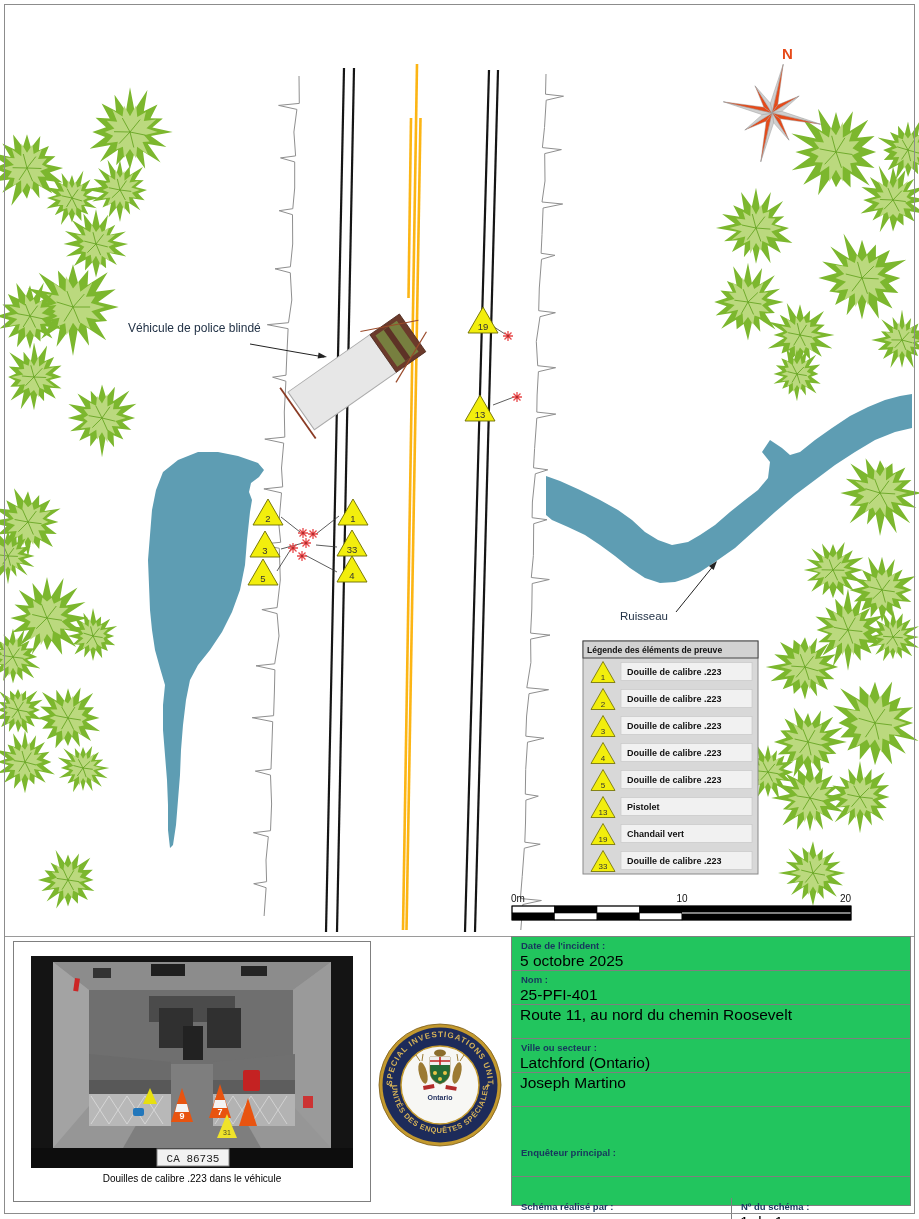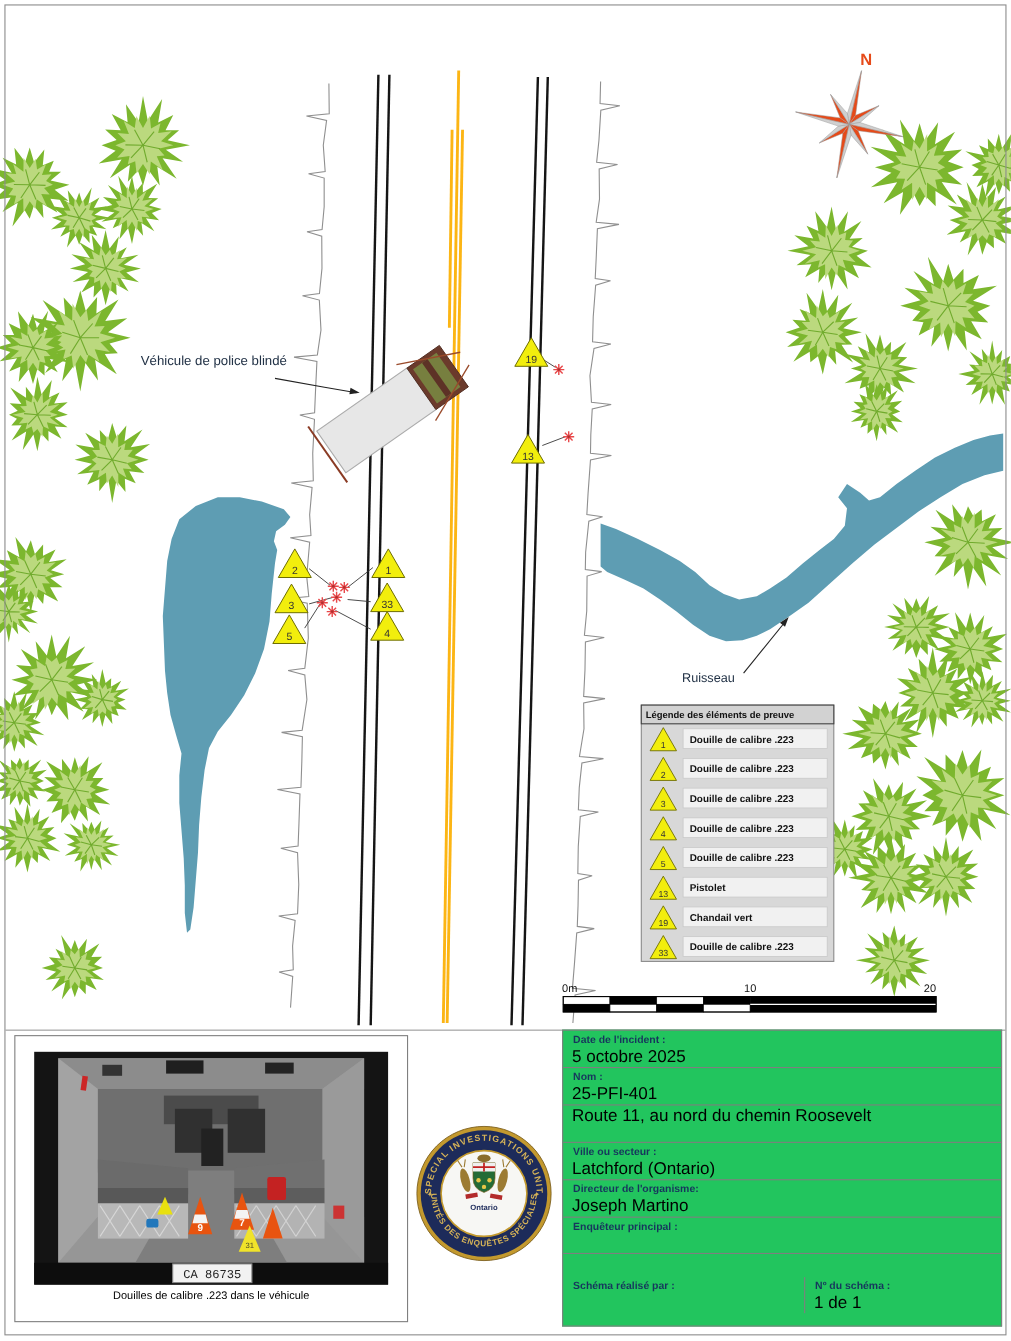--- a/index.html
+++ b/index.html
@@ -520,24 +520,23 @@
         <div class="f-value">25-PFI-401</div>
       </div>
       <div class="f-row" style="height: 34px;">
         <div class="f-value">Route 11, au nord du chemin Roosevelt</div>
       </div>
       <div class="f-row" style="height: 34px;">
         <span class="f-label">Ville ou secteur :</span>
         <div class="f-value">Latchford (Ontario)</div>
       </div>
       <div class="f-row" style="height: 34px;">
-        <span class="f-label">Directeur de l'organisme:</span>
         <div class="f-value">Joseph Martino</div>
       </div>
-      <div class="f-row" style="height: 33px;">
+      <div class="f-row" style="height: 33px; margin-top: 37px;">
         <div class="f-cols">
           <div class="f-col left">
             <span class="f-label">Enquêteur principal :</span>
             <div class="f-value"></div>
           </div>
         </div>
       </div>
       <div class="f-row" style="height: 33px;">
         <div class="f-cols">
           <div class="f-col left">

